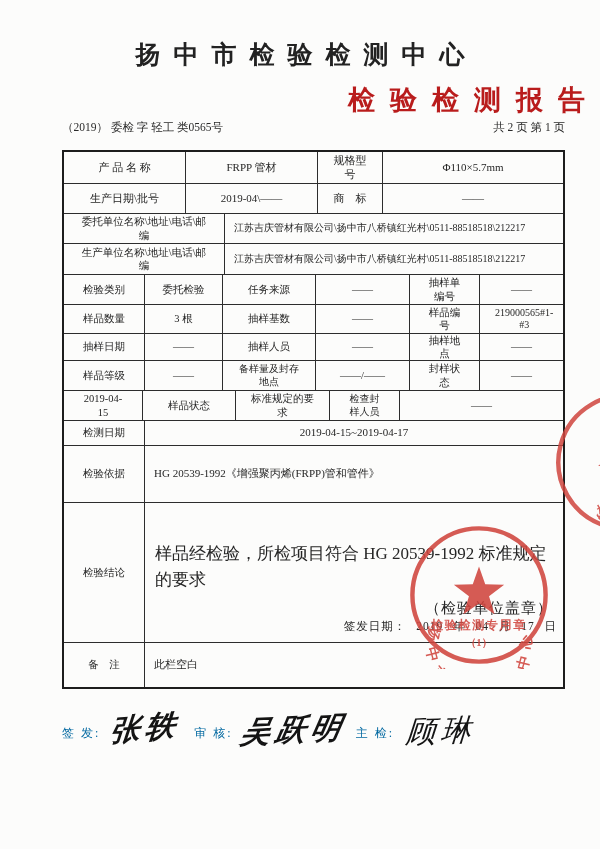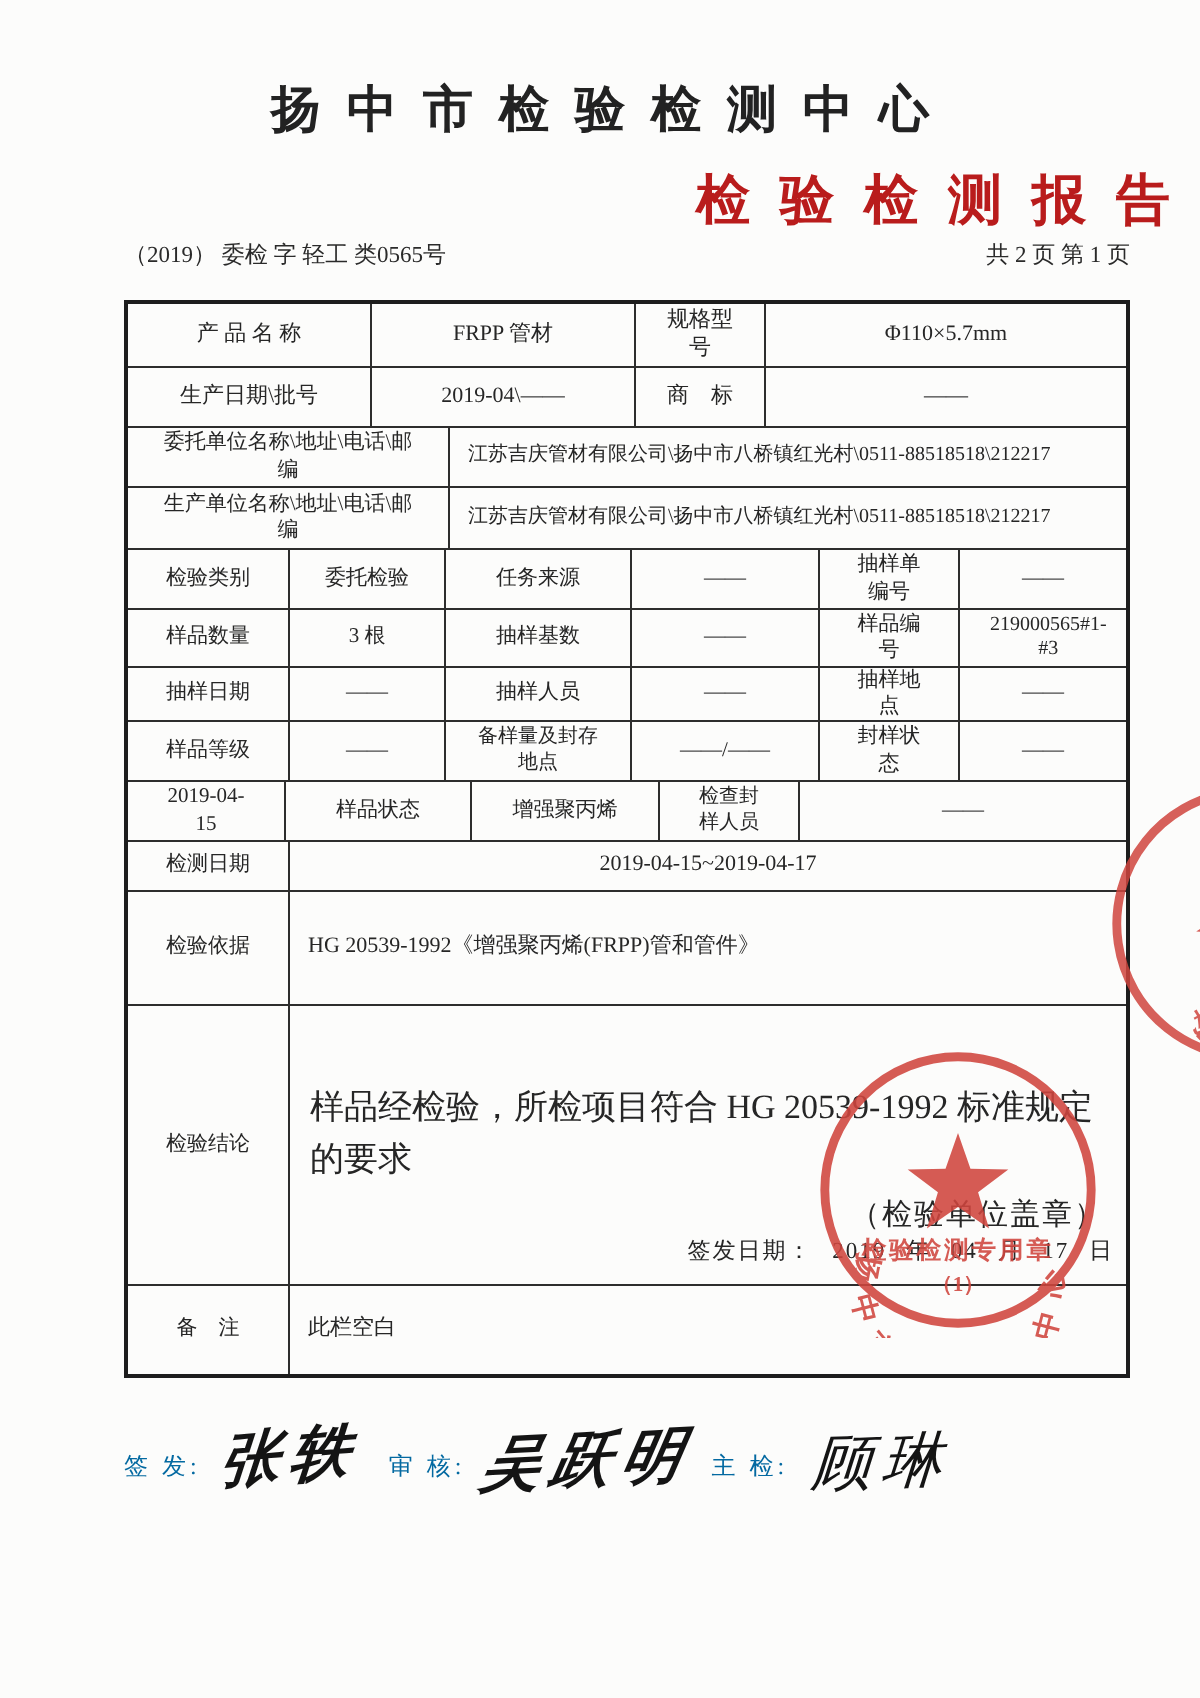--- a/index.html
+++ b/index.html
@@ -154,21 +154,21 @@
       <div class="tcell wC2 mid">——</div>
       <div class="tcell wC3 small">备样量及封存地点</div>
       <div class="tcell wC4 mid">——/——</div>
       <div class="tcell wC5 mid">封样状态</div>
       <div class="tcell wC6 mid">——</div>
     </div>
 
     <div class="trow h30">
       <div class="tcell wC2 mid">2019-04-15</div>
       <div class="tcell wC3 mid">样品状态</div>
-      <div class="tcell wC4 mid">增强聚丙烯</div>
+      <div class="tcell wC4 mid">标准规定的要求</div>
       <div class="tcell wC5 small">检查封样人员</div>
       <div class="tcell wC6 mid">——</div>
     </div>
 
     <div class="trow h25">
       <div class="tcell wD1 mid">检测日期</div>
       <div class="tcell wD2">2019-04-15~2019-04-17</div>
     </div>
 
     <div class="trow h57">

